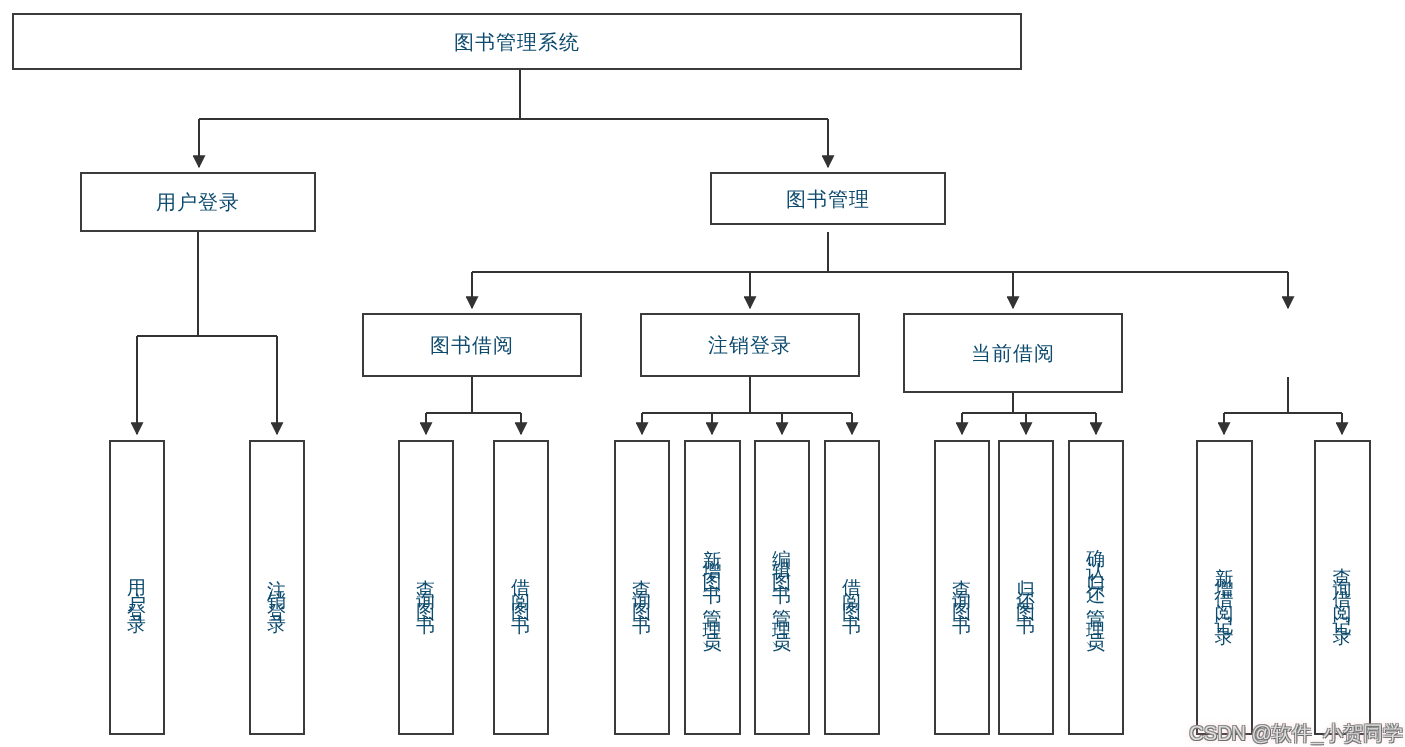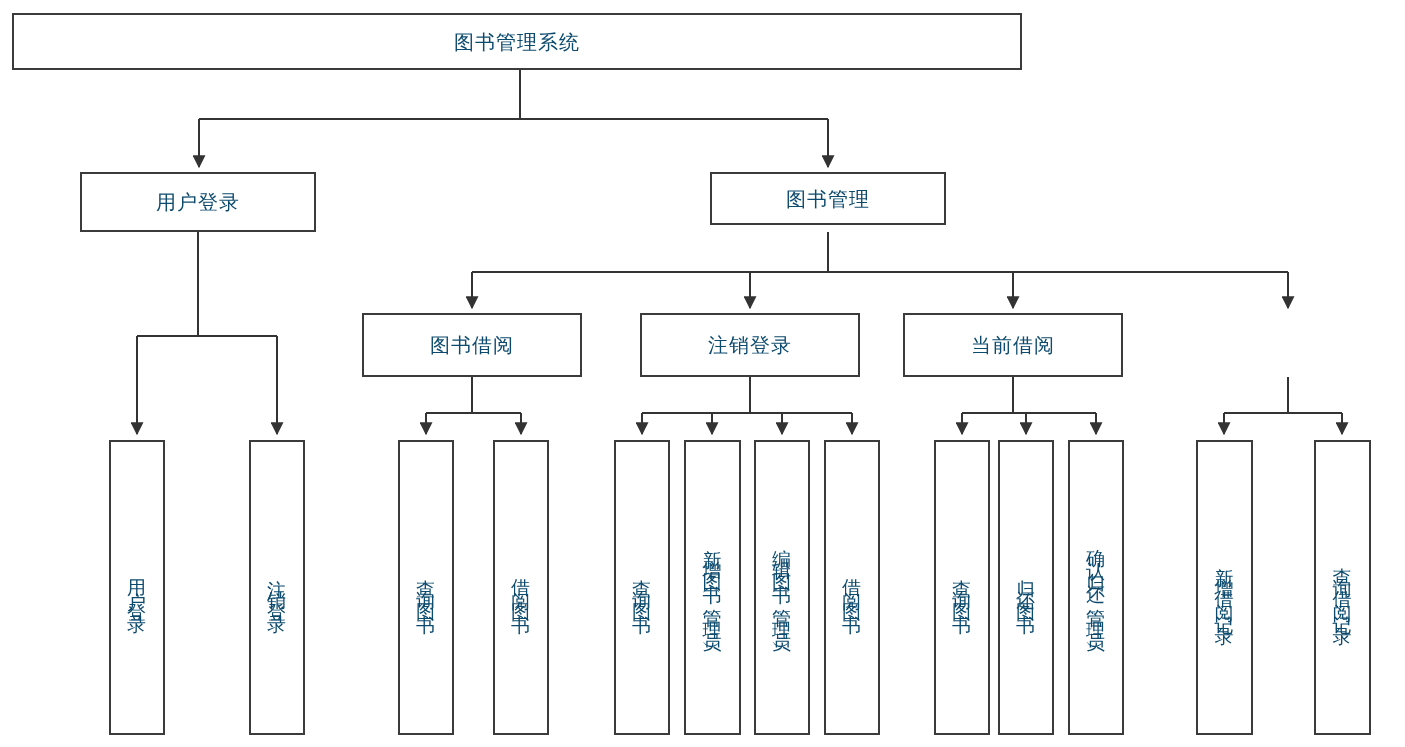--- a/index.html
+++ b/index.html
@@ -122,21 +122,21 @@
   <div class="node h" style="left:710px; top:172px; width:236px; height:53px">
     <span>图书管理</span>
   </div>
 
   <div class="node h" style="left:362px; top:313px; width:220px; height:64px">
     <span>图书借阅</span>
   </div>
   <div class="node h" style="left:640px; top:313px; width:220px; height:64px">
     <span>注销登录</span>
   </div>
-  <div class="node h" style="left:903px; top:313px; width:220px; height:64px">
+  <div class="node h" style="left:903px; top:313px; width:220px; height:80px">
     <span>当前借阅</span>
   </div>
 
   <div class="node v" style="left:109px; top:440px; width:56px; height:295px">
     <span>用户登录</span>
   </div>
   <div class="node v" style="left:249px; top:440px; width:56px; height:295px">
     <span>注销登录</span>
   </div>
 
@@ -170,14 +170,15 @@
     <span>确认归还（管理员）</span>
   </div>
 
   <div class="node v" style="left:1196px; top:440px; width:57px; height:295px">
     <span>新增借阅记录</span>
   </div>
   <div class="node v" style="left:1314px; top:440px; width:57px; height:295px">
     <span>查询借阅记录</span>
   </div>
 
+  <div class="watermark">CSDN @软件_小贺同学</div>
 
 </div>
 
 </body></html>

